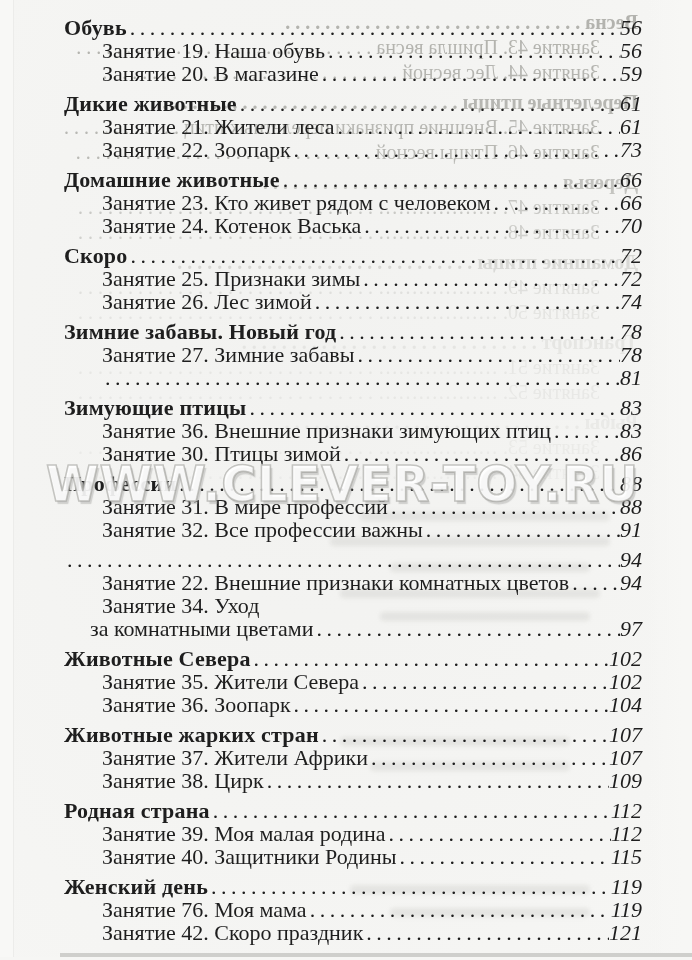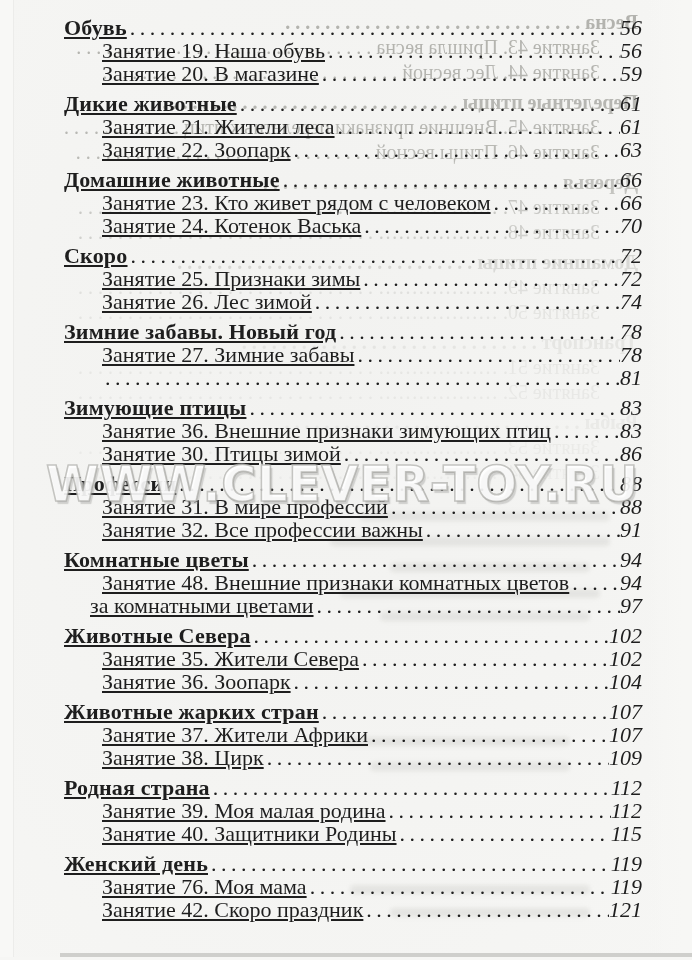--- a/index.html
+++ b/index.html
@@ -40,21 +40,21 @@
     background:rgba(150,150,145,0.16);filter:blur(2.2px);}
 
   
   .content{
     position:absolute;top:16px;left:64px;width:578px;
     color:#1e1e1e;font-size:22px;
   }
   .row{display:flex;align-items:baseline;height:23px;line-height:23px;white-space:nowrap;}
   .section{margin-top:7px;}
   .section:first-child{margin-top:0;}
-  .row .title{flex:0 0 auto;text-decoration:underline;}
+  .row .title{flex:0 0 auto;}
   .row.header .title{font-weight:bold;letter-spacing:0.2px;}
   .row.entry{padding-left:38px;}
   .row.entry-wrap{padding-left:26px;}
   .dots{flex:1 1 auto;overflow:hidden;margin-left:3px;word-spacing:-1px;color:#1e1e1e;}
   .pagenum{flex:0 0 auto;text-align:right;font-style:italic;}
 
   
   .watermark{
     position:absolute;top:452px;left:46px;width:620px;height:62px;
     font-family:"DejaVu Sans","Liberation Sans",sans-serif;
@@ -139,21 +139,21 @@
           <span class="pagenum">61</span>
         </div>
         <div class="row entry">
           <span class="title">Занятие 21. Жители леса</span>
           <span class="dots">. . . . . . . . . . . . . . . . . . . . . . . . . . . . . . . . . . . . . . . . . . . . . . . . . . . . . . . . . . . . . . . . . . . . . . . . . . . . . . . . </span>
           <span class="pagenum">61</span>
         </div>
         <div class="row entry">
           <span class="title">Занятие 22. Зоопарк</span>
           <span class="dots">. . . . . . . . . . . . . . . . . . . . . . . . . . . . . . . . . . . . . . . . . . . . . . . . . . . . . . . . . . . . . . . . . . . . . . . . . . . . . . . . </span>
-          <span class="pagenum">63</span>
+          <span class="pagenum">73</span>
         </div>
       </div>
       <div class="section">
         <div class="row header">
           <span class="title">Домашние животные</span>
           <span class="dots">. . . . . . . . . . . . . . . . . . . . . . . . . . . . . . . . . . . . . . . . . . . . . . . . . . . . . . . . . . . . . . . . . . . . . . . . . . . . . . . . </span>
           <span class="pagenum">66</span>
         </div>
         <div class="row entry">
           <span class="title">Занятие 23. Кто живет рядом с человеком</span>
@@ -228,28 +228,30 @@
           <span class="pagenum">88</span>
         </div>
         <div class="row entry">
           <span class="title">Занятие 32. Все профессии важны</span>
           <span class="dots">. . . . . . . . . . . . . . . . . . . . . . . . . . . . . . . . . . . . . . . . . . . . . . . . . . . . . . . . . . . . . . . . . . . . . . . . . . . . . . . . </span>
           <span class="pagenum">91</span>
         </div>
       </div>
       <div class="section">
         <div class="row header">
-          <span class="title">Комнатные цветы</span>
           <span class="dots">. . . . . . . . . . . . . . . . . . . . . . . . . . . . . . . . . . . . . . . . . . . . . . . . . . . . . . . . . . . . . . . . . . . . . . . . . . . . . . . . </span>
           <span class="pagenum">94</span>
         </div>
         <div class="row entry">
-          <span class="title">Занятие 48. Внешние признаки комнатных цветов</span>
+          <span class="title">Занятие 22. Внешние признаки комнатных цветов</span>
           <span class="dots">. . . . . . . . . . . . . . . . . . . . . . . . . . . . . . . . . . . . . . . . . . . . . . . . . . . . . . . . . . . . . . . . . . . . . . . . . . . . . . . . </span>
           <span class="pagenum">94</span>
+        </div>
+        <div class="row entry">
+          <span class="title">Занятие 34. Уход</span>
         </div>
         <div class="row entry-wrap">
           <span class="title">за комнатными цветами</span>
           <span class="dots">. . . . . . . . . . . . . . . . . . . . . . . . . . . . . . . . . . . . . . . . . . . . . . . . . . . . . . . . . . . . . . . . . . . . . . . . . . . . . . . . </span>
           <span class="pagenum">97</span>
         </div>
       </div>
       <div class="section">
         <div class="row header">
           <span class="title">Животные Севера</span>

